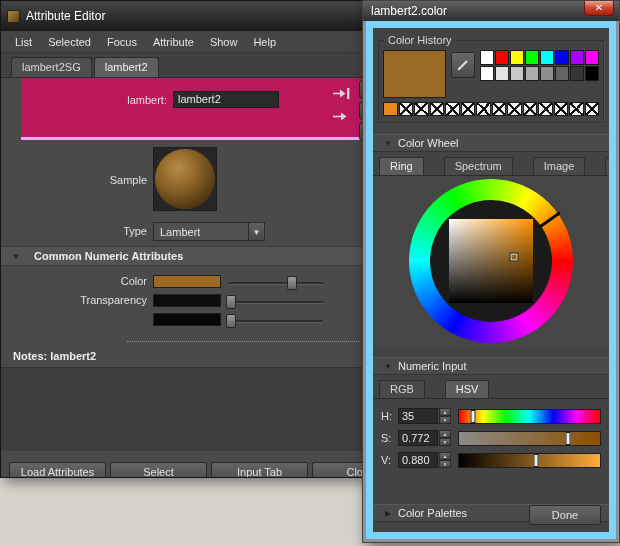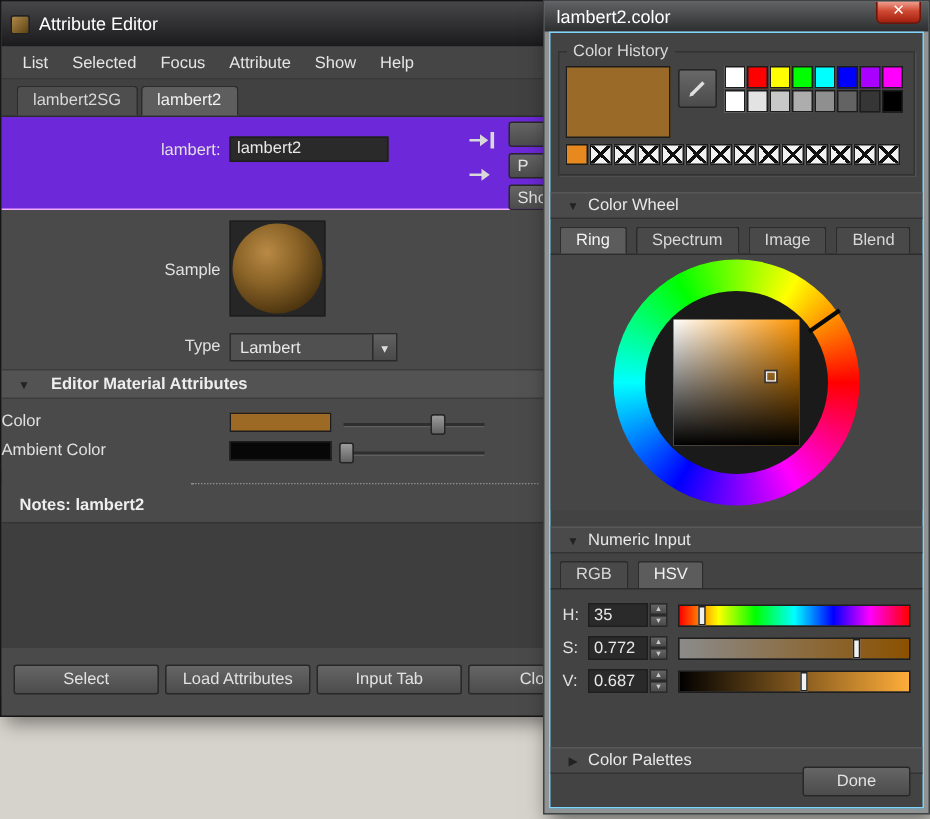--- a/index.html
+++ b/index.html
@@ -22,21 +22,21 @@
              background:linear-gradient(135deg,#b0884a,#5d4312); }
   .menubar { height:22px; background:#454545; border-bottom:1px solid #383838;
              display:flex; align-items:center; padding-left:6px; }
   .menu-item { padding:3px 8px; font-size:11px; color:#e5e5e5; }
   .tabstrip { height:25px; background:#414141; border-bottom:1px solid #2c2c2c;
               display:flex; align-items:flex-end; padding-left:10px; gap:2px; }
   .tab { padding:3px 10px 4px; font-size:11px; color:#d8d8d8; background:#4e4e4e;
          border:1px solid #2c2c2c; border-bottom:none; border-radius:3px 3px 0 0; }
   .tab.sel { background:#5e5e5e; color:#f2f2f2; }
 
-  .name-row { position:relative; height:62px; background:#6d28d9; border-bottom:1px solid #f0abfc; }
+  .name-row { position:relative; height:62px; background:#be185d; border-bottom:3px solid #f0abfc;margin-left:20px; }
   .name-row .lbl { position:absolute; left:0; top:16px; width:146px; text-align:right; }
   .name-input { position:absolute; left:152px; top:13px; width:106px; height:17px; background:#2a2a2a;
                 border:1px solid #1e1e1e; color:#e8e8e8; font-size:11px; padding:1px 4px; }
   .focus-icons { position:absolute; left:310px; top:8px; display:flex; flex-direction:column; gap:8px; }
   .focus-icon { width:20px; height:15px; }
   .side-btns { position:absolute; left:338px; top:3px; width:54px; display:flex;
                flex-direction:column; gap:4px; }
   .side-btn { height:17px; line-height:16px; text-align:left; padding-left:5px; }
 
   .sample-row { position:relative; height:80px; background:#4a4a4a; }
@@ -54,21 +54,21 @@
   .dd-arrow { width:16px; height:100%; background:linear-gradient(#616161,#494949);
               border-left:1px solid #2a2a2a; color:#ddd; font-size:9px; display:flex;
               align-items:center; justify-content:center; }
 
   .section-header { height:20px; background:#535353; border-top:1px solid #3c3c3c;
                     border-bottom:1px solid #3c3c3c; display:flex; align-items:center; }
   .section-title { font-size:11px; font-weight:bold; color:#eee; margin-left:8px; }
 
   .attr-rows { padding:7px 0 2px; background:#4a4a4a; }
   .attr-row { position:relative; height:19px; }
-  .attr-row .lbl { position:absolute; left:0; top:2px; width:146px; }
+  .attr-row .lbl { position:absolute; left:0; top:2px; width:146px; text-align:right; }
   .swatch-bar { position:absolute; left:152px; top:2px; width:68px; height:13px; border:1px solid #1e1e1e; }
   .slider { position:absolute; left:228px; top:9px; width:94px; height:3px; background:#2e2e2e;
             border-bottom:1px solid #606060; }
   .handle { position:absolute; top:-6px; width:10px; height:14px;
             background:linear-gradient(#9c9c9c,#626262); border:1px solid #252525; border-radius:2px; }
 
   .dotline { border-top:1px dotted #909090; margin:9px 8px 0 126px; height:0; }
   .notes-label { padding:8px 0 5px 12px; font-size:11px; font-weight:bold; color:#eee; background:#4a4a4a; }
   .notes-box { height:84px; background:#3e3e3e; border-top:1px solid #343434; }
   .ae-buttons { display:flex; gap:4px; padding:11px 0 0 8px; background:#4a4a4a; }
@@ -78,21 +78,21 @@
   .ce { position:absolute; left:362px; top:0; width:258px; height:543px; background:#8f9394;
         border:1px solid #3e4243; box-shadow:4px 4px 14px rgba(0,0,0,.55); z-index:2; }
   .ce-title { position:absolute; left:0; top:0; right:0; height:20px;
               background:linear-gradient(#606264,#2c2e30); display:flex; align-items:center;
               color:#fff; font-size:12px; padding-left:8px; }
   .close-btn { position:absolute; right:5px; top:0; width:30px; height:15px;
                background:linear-gradient(#efa08f,#cf4a33 45%,#a21f0d); border:1px solid #6e150c;
                border-top:none; border-radius:0 0 4px 4px; color:#fff; font-size:10px;
                line-height:13px; text-align:center; }
   .ce-body { position:absolute; left:3px; right:3px; top:20px; bottom:3px; background:#434343;
-             border:1px solid #7dd3fc; overflow:hidden; }
+             border:7px solid #7dd3fc; overflow:hidden; }
 
   .group { position:relative; margin:12px 5px 0; border:1px solid #333;
            box-shadow:1px 1px 0 rgba(255,255,255,.07); padding:9px 4px 6px; }
   .group-label { position:absolute; top:-7px; left:5px; background:#434343; padding:0 4px;
                  font-size:11px; color:#d8d8d8; }
   .history-top { display:flex; }
   .cur-swatch { width:70px; height:48px; border:1px solid #1d1d1d; }
   .dropper-btn { width:26px; height:26px; margin:2px 0 0 5px; background:linear-gradient(#686868,#4b4b4b);
                  border:1px solid #262626; border-radius:2px; display:flex; align-items:center;
                  justify-content:center; }
@@ -101,21 +101,21 @@
   .swatch-cell { width:14px; height:15px; border:1px solid #1c1c1c; }
   .recent-row { display:flex; gap:1px; margin-top:4px; }
   .recent-row .swatch-cell { width:15px; height:14px; }
   .hatch { background:
       linear-gradient(45deg, transparent 44%, #111 44%, #111 56%, transparent 56%),
       linear-gradient(-45deg, transparent 44%, #111 44%, #111 56%, transparent 56%), #f2f2f2; }
 
   .section-bar { margin-top:11px; height:18px; background:#4a4a4a; border-top:1px solid #585858;
                  border-bottom:1px solid #333; display:flex; align-items:center; }
   .sec-title { font-size:11px; color:#e8e8e8; }
-  .tabs2 { display:flex; gap:6px; padding:5px 0 0 6px; }
+  .tabs2 { display:flex; gap:20px; padding:5px 0 0 6px; }
   .tab2 { padding:2px 10px 3px; font-size:11px; color:#d8d8d8; background:#494949;
           border:1px solid #2c2c2c; border-bottom:none; border-radius:2px 2px 0 0; }
   .tab2.sel { background:#5c5c5c; color:#f2f2f2; }
   .tab-underline { height:1px; background:#2c2c2c; }
 
   .wheel-panel { position:relative; height:170px; background:#464646; }
   .wheel { position:absolute; left:50%; top:50%; transform:translate(-50%,-50%);
            width:164px; height:164px; border-radius:50%;
            background:conic-gradient(from 90deg, #f00, #f0f, #00f, #0ff, #0f0, #ff0, #f00); }
   .wheel-inner { position:absolute; left:50%; top:50%; transform:translate(-50%,-50%);
@@ -203,47 +203,53 @@
     <div class="type-row">
       <span class="lbl">Type</span>
       <div class="dropdown">
         <span class="dd-text">Lambert</span>
         <span class="dd-arrow">▾</span>
       </div>
     </div>
 
     <div class="section-header">
       <span class="tri">▼</span>
-      <span class="section-title">Editor Material Attributes</span>
+      <span class="section-title">Common Numeric Attributes</span>
     </div>
 
     <div class="attr-rows">
       <div class="attr-row">
         <span class="lbl">Color</span>
         <div class="swatch-bar" style="background: rgb(156, 106, 36);"></div>
         <div class="slider">
           <div class="handle" style="left: calc(67% - 5px);"></div>
         </div>
       </div>
       <div class="attr-row">
-        <span class="lbl">Ambient Color</span>
+        <span class="lbl">Transparency</span>
+        <div class="swatch-bar" style="background: rgb(12, 12, 12);"></div>
+        <div class="slider">
+          <div class="handle" style="left: calc(2% - 5px);"></div>
+        </div>
+      </div>
+      <div class="attr-row">
         <div class="swatch-bar" style="background: rgb(7, 7, 7);"></div>
         <div class="slider">
           <div class="handle" style="left: calc(2% - 5px);"></div>
         </div>
       </div>
     </div>
 
     <div class="dotline"></div>
     <div class="notes-label">Notes: lambert2</div>
     <div class="notes-box"></div>
 
     <div class="ae-buttons">
+      <div class="btn ae-btn">Load Attributes</div>
       <div class="btn ae-btn">Select</div>
-      <div class="btn ae-btn">Load Attributes</div>
       <div class="btn ae-btn">Input Tab</div>
       <div class="btn ae-btn">Close</div>
     </div>
   </div>
 
   <div class="ce">
     <div class="ce-title">
       <span>lambert2.color</span>
     </div>
     <div class="close-btn">✕</div>
@@ -355,21 +361,21 @@
           <div class="spinner">
             <div class="spin-btn">▲</div>
             <div class="spin-btn">▼</div>
           </div>
           <div class="grad-bar s-grad">
             <div class="bar-marker" style="left: 77.2%;"></div>
           </div>
         </div>
         <div class="num-row">
           <span class="num-lbl">V:</span>
-          <div class="num-input">0.687</div>
+          <div class="num-input">0.880</div>
           <div class="spinner">
             <div class="spin-btn">▲</div>
             <div class="spin-btn">▼</div>
           </div>
           <div class="grad-bar v-grad">
             <div class="bar-marker" style="left: 54.4%;"></div>
           </div>
         </div>
       </div>
 

